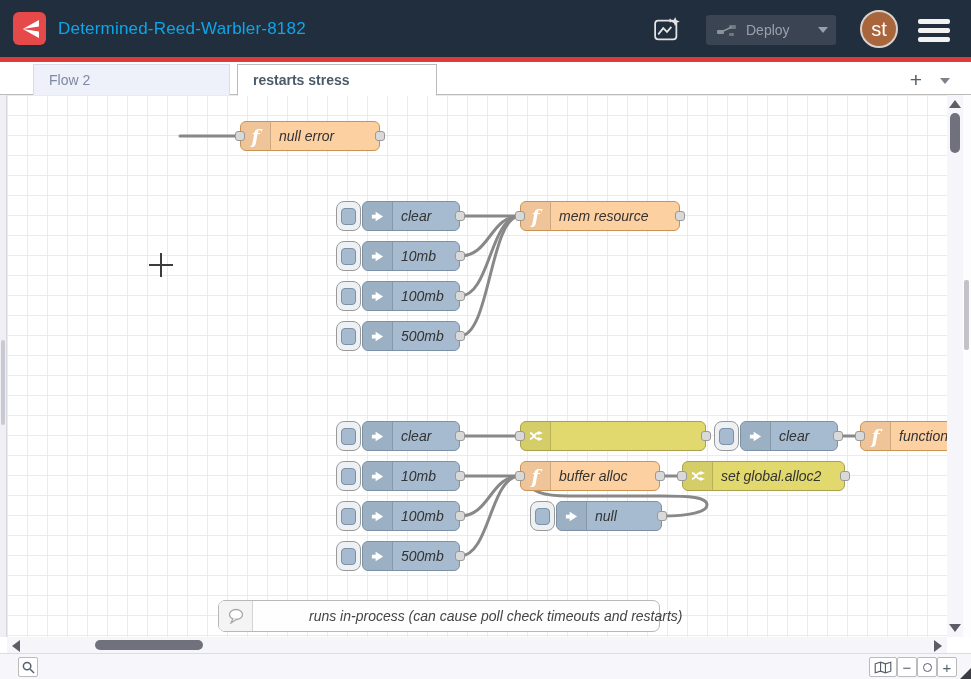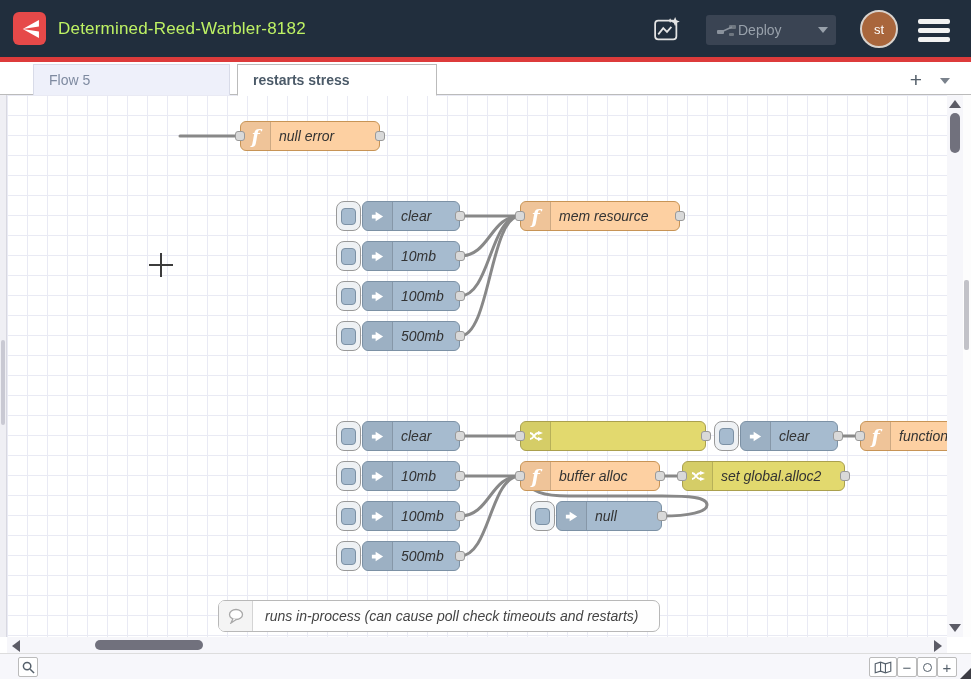--- a/index.html
+++ b/index.html
@@ -2,27 +2,27 @@
 <html><head>
 <meta charset="utf-8">
 <style>
   * { margin:0; padding:0; box-sizing:border-box; }
   html,body { width:971px; height:679px; overflow:hidden; font-family:"Liberation Sans",sans-serif; background:#fff; }
   .app { position:relative; width:971px; height:679px; background:#fff; }
 
   
   .header { position:absolute; left:0; top:0; width:971px; height:57px; background:#212e3d; display:flex; align-items:center; }
   .logo { position:absolute; left:13px; top:12px; width:33px; height:33px; background:#e64949; border-radius:6px; display:flex; align-items:center; justify-content:center; }
-  .app-title { position:absolute; left:58px; top:0; height:57px; line-height:57px; color:#bef264; font-size:17px; letter-spacing:.2px; }
+  .app-title { position:absolute; left:58px; top:0; height:57px; line-height:57px; color:#0ea5e9; font-size:17px; letter-spacing:.2px; }
   .ai-icon-btn { position:absolute; left:649px; top:13px; width:36px; height:34px; display:flex; align-items:center; justify-content:center; cursor:pointer; }
   .deploy-btn { position:absolute; left:706px; top:15px; width:130px; height:30px; background:#3a4453; border-radius:3px; display:flex; align-items:center; color:#98a1ab; font-size:14px; }
   .deploy-mini-icon { margin-left:10px; width:22px; height:14px; }
-  .deploy-label { }
+  .deploy-label { margin-left:8px; }
   .deploy-caret { margin-left:auto; margin-right:8px; width:0; height:0; border-left:5px solid transparent; border-right:5px solid transparent; border-top:6px solid #98a1ab; }
-  .avatar { position:absolute; left:860px; top:10px; width:38px; height:38px; border-radius:50%; background:#a9663c; border:2px solid #d9d2cc; color:#fff; font-size:13px; display:flex; align-items:center; justify-content:center; }
+  .avatar { position:absolute; left:860px; top:10px; width:38px; height:38px; border-radius:50%; background:#a9663c; border:2px solid #d9d2cc; color:#fff; font-size:20px; display:flex; align-items:center; justify-content:center; }
   .hamburger { position:absolute; left:918px; top:19px; width:32px; height:23px; display:flex; flex-direction:column; justify-content:space-between; cursor:pointer; }
   .hamburger span { display:block; height:5px; background:#f2f2f2; border-radius:2px; }
   .red-line { position:absolute; left:0; top:57px; width:971px; height:5px; background:#dd3b3b; }
   .red-edge { position:absolute; top:57px; width:3px; height:20px; background:#dd3b3b; }
 
   
   .tabbar { position:absolute; left:0; top:62px; width:971px; height:33px; background:#fff; border-bottom:1px solid #bbb; }
   .tab { position:absolute; top:2px; height:31px; line-height:30px; font-size:14px; padding-left:15px; cursor:pointer; }
   .tab-inactive { left:33px; width:197px; background:#eef0fa; border:1px solid #d8dbe8; border-bottom:none; color:#7e8aa0; }
   .tab-active { left:237px; width:200px; background:#fff; border:1px solid #bbb; border-bottom:1px solid #fff; color:#4b5a68; font-weight:bold; height:32px; z-index:2; }
@@ -43,21 +43,21 @@
   .icon-sec { position:absolute; left:0; top:0; width:30px; height:28px; background:rgba(0,0,0,0.055); border-right:1px solid rgba(0,0,0,0.14); border-radius:5px 0 0 5px; display:flex; align-items:center; justify-content:center; }
   .inject  { background:#a6bbcf; border:1px solid #7c91a5; }
   .func    { background:#fdd0a2; border:1px solid #c79456; }
   .change  { background:#e2d96e; border:1px solid #aaa04e; }
   .port { position:absolute; width:10px; height:10px; background:#d9d9d9; border:1px solid #999; border-radius:3px; top:9px; }
   .port.in { left:-6px; } .port.out { right:-6px; }
   .inject-btn { position:absolute; left:-27px; top:-1px; width:25px; height:30px; background:#eef1f4; border:1px solid #999; border-radius:8px; display:flex; align-items:center; justify-content:center; cursor:pointer; }
   .inject-btn-inner { width:15px; height:17px; background:#a6bbcf; border:1px solid #7c91a5; border-radius:4px; }
   .fn-glyph { font-family:"DejaVu Serif",serif; font-style:italic; font-weight:bold; color:#fff; font-size:19px; line-height:1; }
 
-  .comment-node { position:absolute; height:32px; background:#fefefe; border:1px solid #b8b8b8; border-radius:7px; }
+  .comment-node { position:absolute; height:32px; background:#fefefe; border:1px solid #b8b8b8; border-radius:7px;padding-left:44px; }
   .comment-node .icon-sec { width:34px; height:30px; background:#f4f4f4; border-right:1px solid #d4d4d4; }
   .comment-node .lbl { margin-left:46px; line-height:30px; font-style:italic; font-size:14px; color:#444; white-space:nowrap; }
 
   .crosshair { position:absolute; left:142px; top:158px; width:24px; height:24px; }
   .crosshair:before { content:""; position:absolute; left:11px; top:0; width:2px; height:24px; background:#3c3c3c; }
   .crosshair:after  { content:""; position:absolute; left:0; top:11px; width:24px; height:2px; background:#3c3c3c; }
 
   
   .vscroll { position:absolute; left:947px; top:95px; width:16px; height:542px; background:#f6f6fa; }
   .vscroll .arrow-up { position:absolute; left:2px; top:5px; width:0; height:0; border-left:6px solid transparent; border-right:6px solid transparent; border-bottom:8px solid #5c5c66; }
@@ -117,21 +117,21 @@
         <span></span>
         <span></span>
         <span></span>
       </div>
   </div>
   <div class="red-line"></div>
   <div class="red-edge" style="left:0;"></div>
   <div class="red-edge" style="right:0;"></div>
 
   <div class="tabbar">
-    <div class="tab tab-inactive">Flow 5</div>
+    <div class="tab tab-inactive">Flow 2</div>
     <div class="tab tab-active">restarts stress</div>
     <div class="tab-add">+</div>
     <div class="tab-menu-caret"></div>
   </div>
 
   <div class="left-strip">
       <div class="mini-thumb"></div>
     </div>
 
   <div class="canvas">

